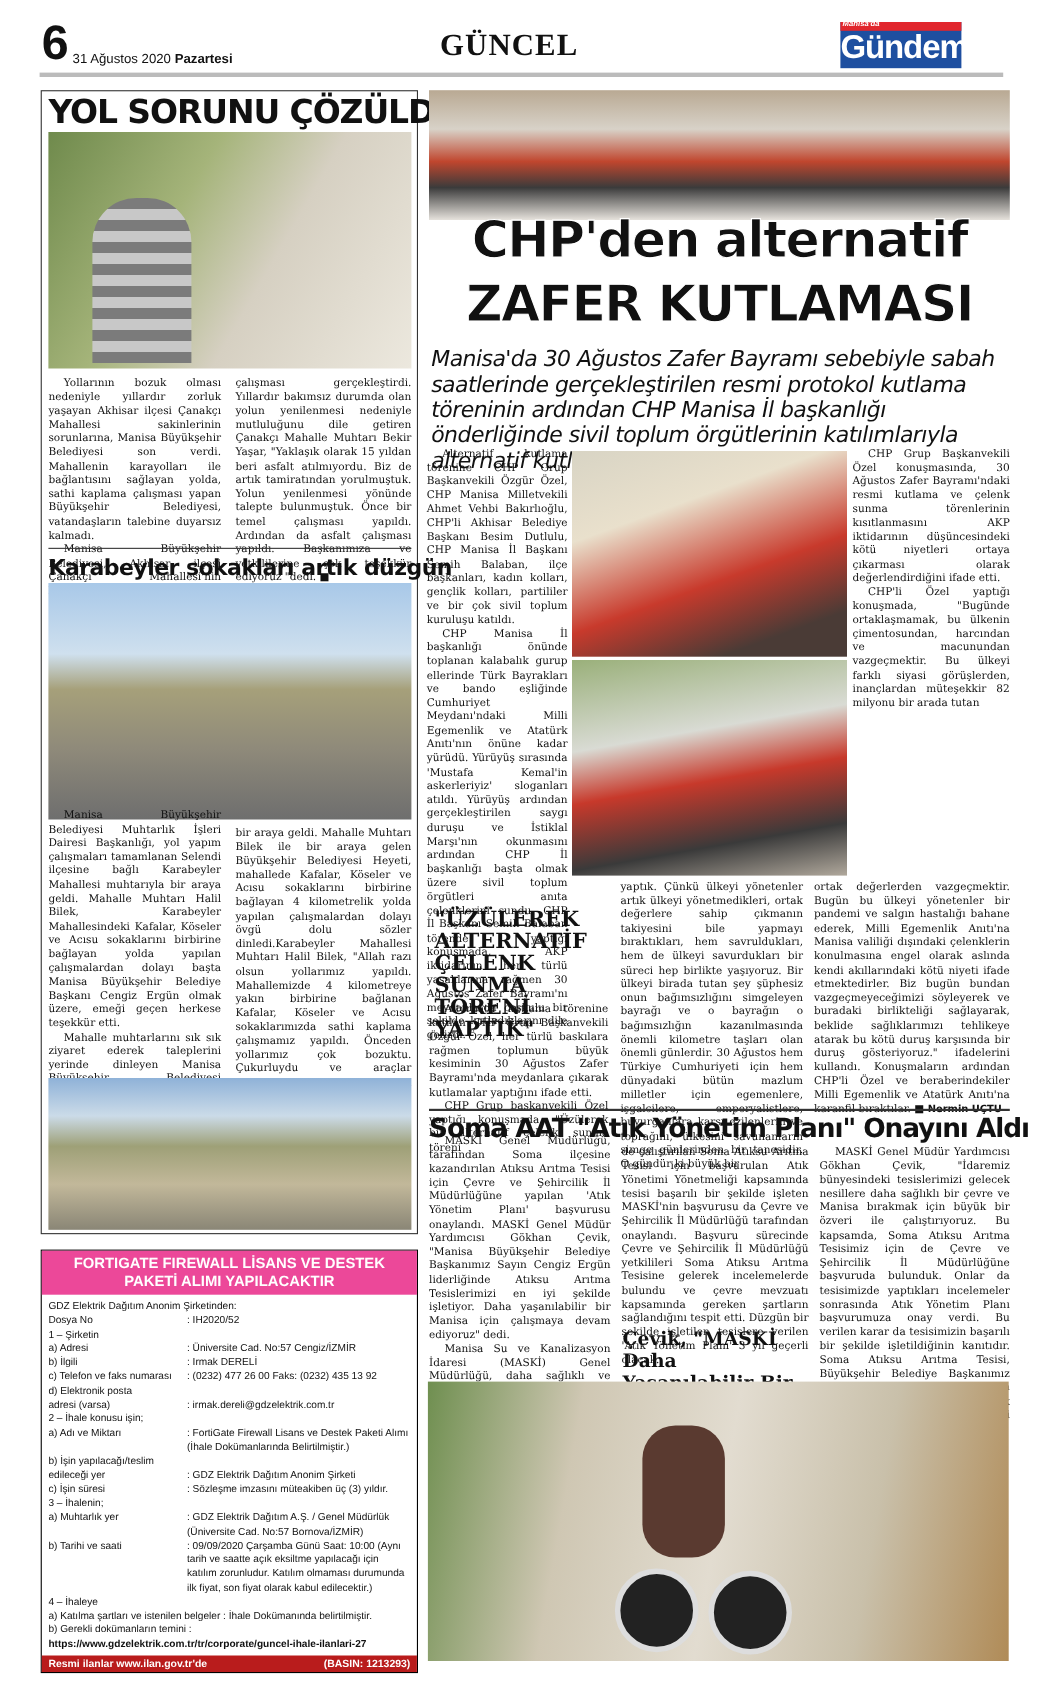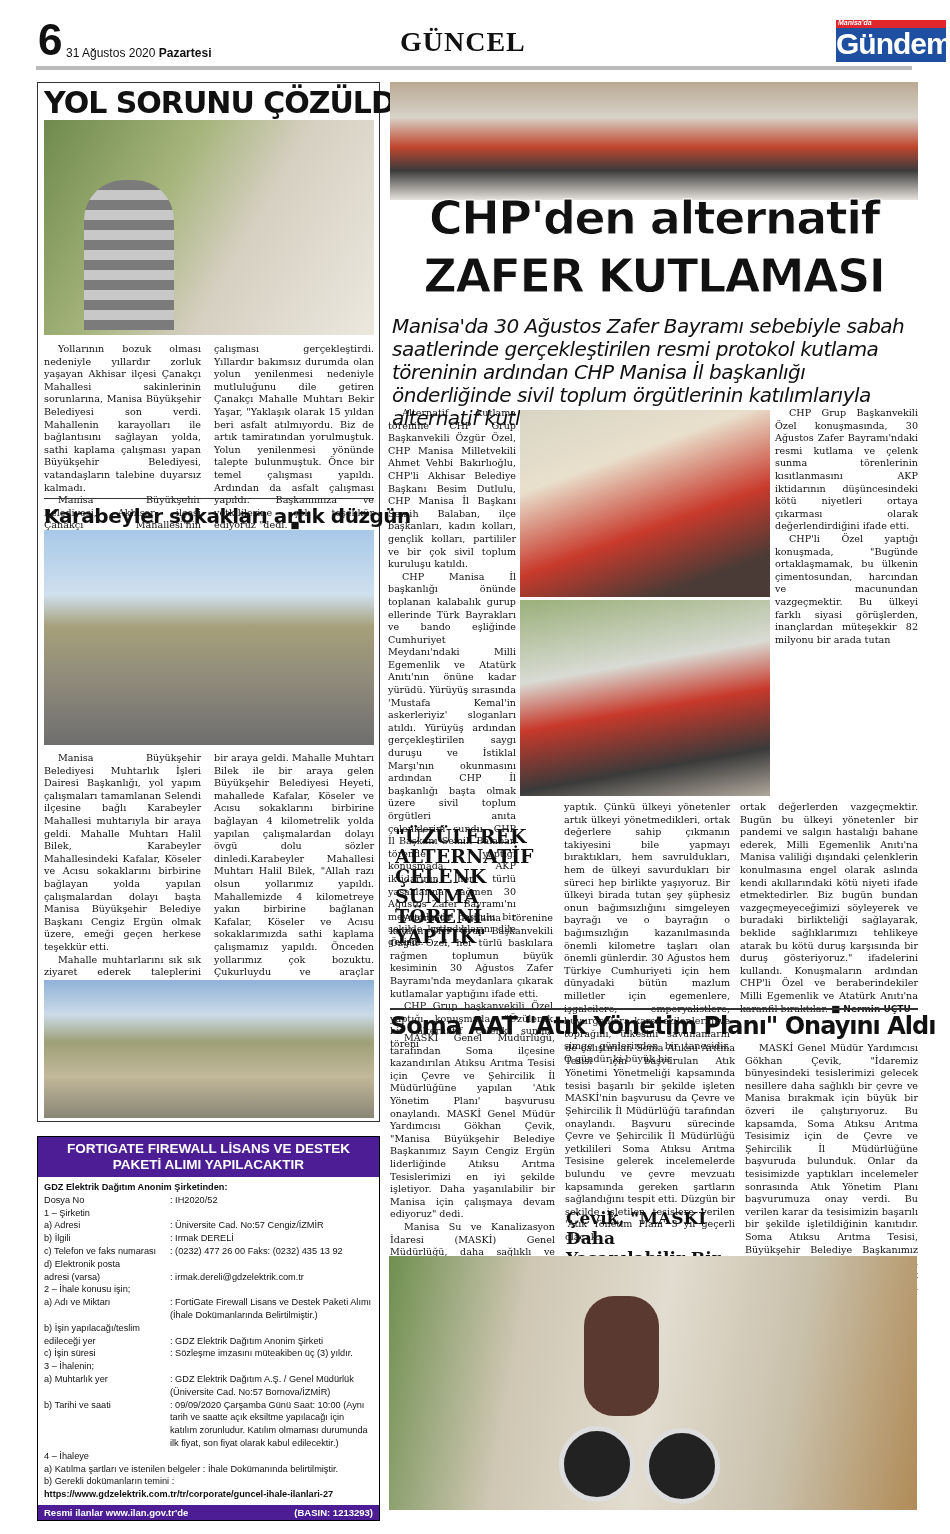--- a/index.html
+++ b/index.html
@@ -3,39 +3,39 @@
 <meta charset="utf-8">
 <style>
 *{box-sizing:border-box;margin:0;padding:0}
 body{width:950px;height:1534px;background:#fff;font-family:"DejaVu Serif",serif;color:#111;position:relative;overflow:hidden}
 .abs{position:absolute}
 .hdr-num{left:38px;top:18px;font:bold 44px "Liberation Sans",sans-serif;line-height:44px}
 .hdr-date{left:66px;top:46px;font:12px "Liberation Sans",sans-serif}
 .hdr-date b{font-weight:bold}
 .hdr-sec{left:400px;top:26px;font:bold 28px "Liberation Serif",serif;letter-spacing:1px}
 .hdr-rule{left:36px;top:66px;width:876px;height:4px;background:#bbb}
-.logo{left:836px;top:20px;width:110px;height:42px;background:#1e4fa0;border-top:8px solid #e1262d}
+.logo{left:764px;top:20px;width:110px;height:42px;background:#1e4fa0;border-top:8px solid #e1262d}
 .logo span{display:block;color:#fff;font:bold 30px "Liberation Sans",sans-serif;line-height:32px;text-align:center;letter-spacing:-1px}
 .logo i{position:absolute;left:2px;top:-9px;font:bold italic 7px "Liberation Sans",sans-serif;color:#fff}
 .leftbox{left:37px;top:82px;width:343px;height:1040px;border:1px solid #333}
 .h1{font:900 30px "DejaVu Sans",sans-serif;letter-spacing:-1px;line-height:34px}
 .h2{font:900 20px "DejaVu Sans",sans-serif;letter-spacing:-.5px}
 .photo{background:linear-gradient(160deg,#8fa870,#c9c2a8 55%,#e8e4d8)}
 .col{font-size:9.6px;line-height:12.6px;text-align:justify}
 .col p{text-indent:14px}
 .sig{font:bold 9px "DejaVu Sans",sans-serif}
 .big{font:900 46px "DejaVu Sans",sans-serif;line-height:52px;letter-spacing:-1.5px;color:#111;-webkit-text-stroke:1px #fff}
 .lede{font:italic 20px "DejaVu Sans",sans-serif;line-height:23px;letter-spacing:-.5px}
 .quote{font:bold 19px "DejaVu Serif",serif;line-height:20px}
 .ad{left:37px;top:1136px;width:343px;height:385px;border:1px solid #000;font:9.2px "Liberation Sans",sans-serif;line-height:12.8px}
-.ad-head{background:#4c1d95;color:#fff;font:bold 13.5px "Liberation Sans",sans-serif;text-align:center;line-height:16px;padding:4px 6px}
+.ad-head{background:#ec4899;color:#fff;font:bold 13.5px "Liberation Sans",sans-serif;text-align:center;line-height:16px;padding:4px 6px}
 .ad-row{display:flex}
 .ad-row .k{width:126px;flex:none}
 .ad-row .v{flex:1}
-.ad-foot{position:absolute;bottom:0;left:0;right:0;background:#4c1d95;color:#fff;font:bold 9.5px "Liberation Sans",sans-serif;padding:2px 6px;display:flex;justify-content:space-between}
+.ad-foot{position:absolute;bottom:0;left:0;right:0;background:#b91c1c;color:#fff;font:bold 9.5px "Liberation Sans",sans-serif;padding:2px 6px;display:flex;justify-content:space-between}
 .rule{height:2px;background:#333}
 </style>
 </head>
 <body>
 
 <div class="abs hdr-num">6</div>
 <div class="abs hdr-date"><span>31 Ağustos 2020</span> <b>Pazartesi</b></div>
 <div class="abs hdr-sec">GÜNCEL</div>
 <div class="abs logo">
     <i>Manisa'da</i>
@@ -52,34 +52,34 @@
   <p>Yollarının bozuk olması nedeniyle yıllardır zorluk yaşayan Akhisar ilçesi Çanakçı Mahallesi sakinlerinin sorunlarına, Manisa Büyükşehir Belediyesi son verdi. Mahallenin karayolları ile bağlantısını sağlayan yolda, sathi kaplama çalışması yapan Büyükşehir Belediyesi, vatandaşların talebine duyarsız kalmadı.</p>
   <p>Manisa Büyükşehir Belediyesi, Akhisar ilçesi Çanakçı Mahallesi'nin karayolları ile bağlantısını sağlayan yolda, sathi kaplama</p>
 </div>
 <div class="abs col" style="left:214px;top:343px;width:160px">
   <span>çalışması gerçekleştirdi. Yıllardır bakımsız durumda olan yolun yenilenmesi nedeniyle mutluluğunu dile getiren Çanakçı Mahalle Muhtarı Bekir Yaşar, "Yaklaşık olarak 15 yıldan beri asfalt atılmıyordu. Biz de artık tamiratından yorulmuştuk. Yolun yenilenmesi yönünde talepte bulunmuştuk. Önce bir temel çalışması yapıldı. Ardından da asfalt çalışması yapıldı. Başkanımıza ve yetkililerine çok teşekkür ediyoruz "dedi. ■</span>
   <div class="sig">Haber Merkezi</div>
 </div>
 <div class="abs rule" style="left:44px;top:498px;width:330px;height:1px"></div>
 <div class="abs h2" style="left:44px;top:504px">Karabeyler sokakları artık düzgün</div>
 <div class="abs photo" style="left:44px;top:530px;width:330px;height:215px;background:linear-gradient(180deg,#a8c8e8 0%,#cfe0ee 30%,#a6a07a 45%,#8f8a7a 70%,#6e6e6e 100%)"></div>
-<div class="abs col" style="left:44px;top:752px;width:157px">
+<div class="abs col" style="left:44px;top:736px;width:157px">
   <p>Manisa Büyükşehir Belediyesi Muhtarlık İşleri Dairesi Başkanlığı, yol yapım çalışmaları tamamlanan Selendi ilçesine bağlı Karabeyler Mahallesi muhtarıyla bir araya geldi. Mahalle Muhtarı Halil Bilek, Karabeyler Mahallesindeki Kafalar, Köseler ve Acısu sokaklarını birbirine bağlayan yolda yapılan çalışmalardan dolayı başta Manisa Büyükşehir Belediye Başkanı Cengiz Ergün olmak üzere, emeği geçen herkese teşekkür etti.</p>
   <p>Mahalle muhtarlarını sık sık ziyaret ederek taleplerini yerinde dinleyen Manisa Büyükşehir Belediyesi Muhtarlık İşleri Dairesi Başkanlığı, yol yapım çalışmalarının tamamlandığı Karabeyler Mahallesi Muhtarı Halil Bilek ile</p>
 </div>
 <div class="abs col" style="left:214px;top:752px;width:160px">
   <span>bir araya geldi. Mahalle Muhtarı Bilek ile bir araya gelen Büyükşehir Belediyesi Heyeti, mahallede Kafalar, Köseler ve Acısu sokaklarını birbirine bağlayan 4 kilometrelik yolda yapılan çalışmalardan dolayı övgü dolu sözler dinledi.Karabeyler Mahallesi Muhtarı Halil Bilek, "Allah razı olsun yollarımız yapıldı. Mahallemizde 4 kilometreye yakın birbirine bağlanan Kafalar, Köseler ve Acısu sokaklarımızda sathi kaplama çalışmamız yapıldı. Önceden yollarımız çok bozuktu. Çukurluydu ve araçlar geçemiyordu. Şimdi Allah razı olsun çok güzel oldu. Manisa Büyükşehir Belediye Başkanımız Cengiz Ergün ve tüm ekibine içten teşekkürlerimi sunarım" dedi. ■</span>
   <span class="sig">Haber Merkezi</span>
 </div>
 <div class="abs photo" style="left:44px;top:980px;width:330px;height:138px;background:linear-gradient(180deg,#8fb2d8 0%,#cbdbe8 25%,#9ea077 45%,#c2b89a 70%,#8a8676 100%)"></div>
 
 <div class="abs ad">
   <div class="ad-head">FORTIGATE FIREWALL LİSANS VE DESTEK PAKETİ ALIMI YAPILACAKTIR</div>
   <div style="padding:4px 6px 0">
-    <div style="font-weight:bold">GDZ Elektrik Dağıtım Anonim Şirketinden:</div>
+    <div style="font-weight:normal">GDZ Elektrik Dağıtım Anonim Şirketinden:</div>
     <div id="ad-rows">
         <div class="ad-row">
           <span class="k">Dosya No</span>
           <span class="v">: IH2020/52</span>
         </div>
         <div class="ad-row">
           <span class="k">1 – Şirketin</span>
           <span class="v"></span>
         </div>
         <div class="ad-row">

